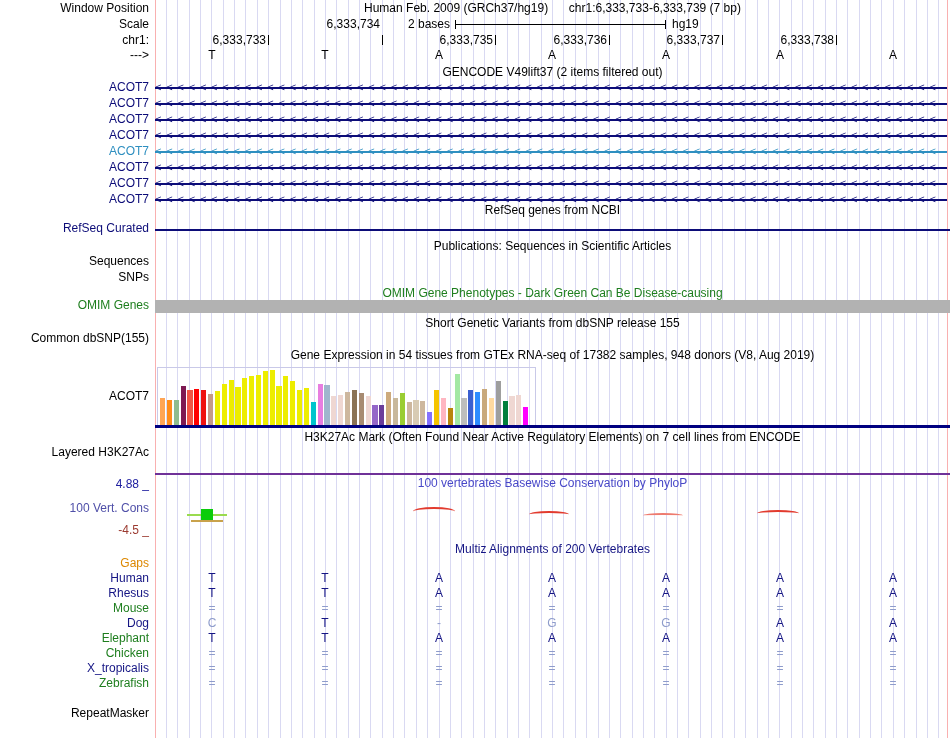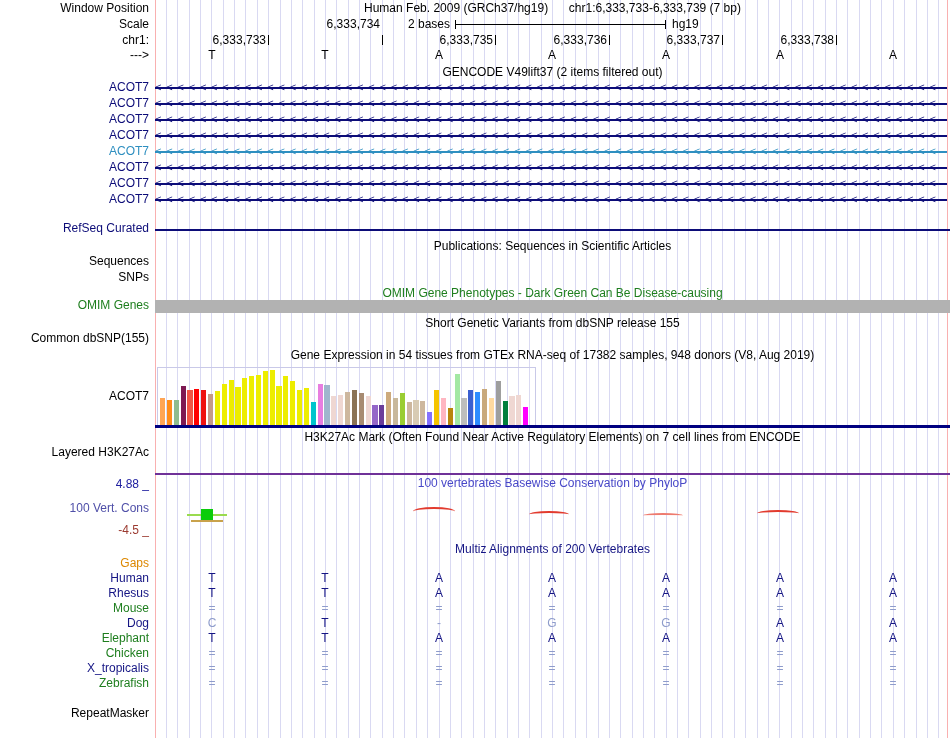--- a/index.html
+++ b/index.html
@@ -145,20 +145,21 @@
         <div class="generow" style="top: 177px; color: rgb(12, 12, 120);">
           <div class="gline"></div>
           <div class="arrows">&lt;&lt;&lt;&lt;&lt;&lt;&lt;&lt;&lt;&lt;&lt;&lt;&lt;&lt;&lt;&lt;&lt;&lt;&lt;&lt;&lt;&lt;&lt;&lt;&lt;&lt;&lt;&lt;&lt;&lt;&lt;&lt;&lt;&lt;&lt;&lt;&lt;&lt;&lt;&lt;&lt;&lt;&lt;&lt;&lt;&lt;&lt;&lt;&lt;&lt;&lt;&lt;&lt;&lt;&lt;&lt;&lt;&lt;&lt;&lt;&lt;&lt;&lt;&lt;&lt;&lt;&lt;&lt;&lt;&lt;</div>
         </div>
         <div class="generow" style="top: 193px; color: rgb(12, 12, 120);">
           <div class="gline"></div>
           <div class="arrows">&lt;&lt;&lt;&lt;&lt;&lt;&lt;&lt;&lt;&lt;&lt;&lt;&lt;&lt;&lt;&lt;&lt;&lt;&lt;&lt;&lt;&lt;&lt;&lt;&lt;&lt;&lt;&lt;&lt;&lt;&lt;&lt;&lt;&lt;&lt;&lt;&lt;&lt;&lt;&lt;&lt;&lt;&lt;&lt;&lt;&lt;&lt;&lt;&lt;&lt;&lt;&lt;&lt;&lt;&lt;&lt;&lt;&lt;&lt;&lt;&lt;&lt;&lt;&lt;&lt;&lt;&lt;&lt;&lt;&lt;</div>
         </div>
       </div>
 
+    <div class="ctitle" style="top:204px;">RefSeq genes from NCBI</div>
     <div class="hrule" style="top:229px;height:2px;background:#0c0c78;"></div>
 
     <div class="ctitle" style="top:240px;">Publications: Sequences in Scientific Articles</div>
 
     <div class="ctitle" style="top:287px;color:#1e7e1e;">OMIM Gene Phenotypes - Dark Green Can Be Disease-causing</div>
     <div class="hrule" style="top:300px;height:13px;background:#b2b2b2;"></div>
 
     <div class="ctitle" style="top:317px;">Short Genetic Variants from dbSNP release 155</div>
 
     <div class="ctitle" style="top:349px;">Gene Expression in 54 tissues from GTEx RNA-seq of 17382 samples, 948 donors (V8, Aug 2019)</div>

